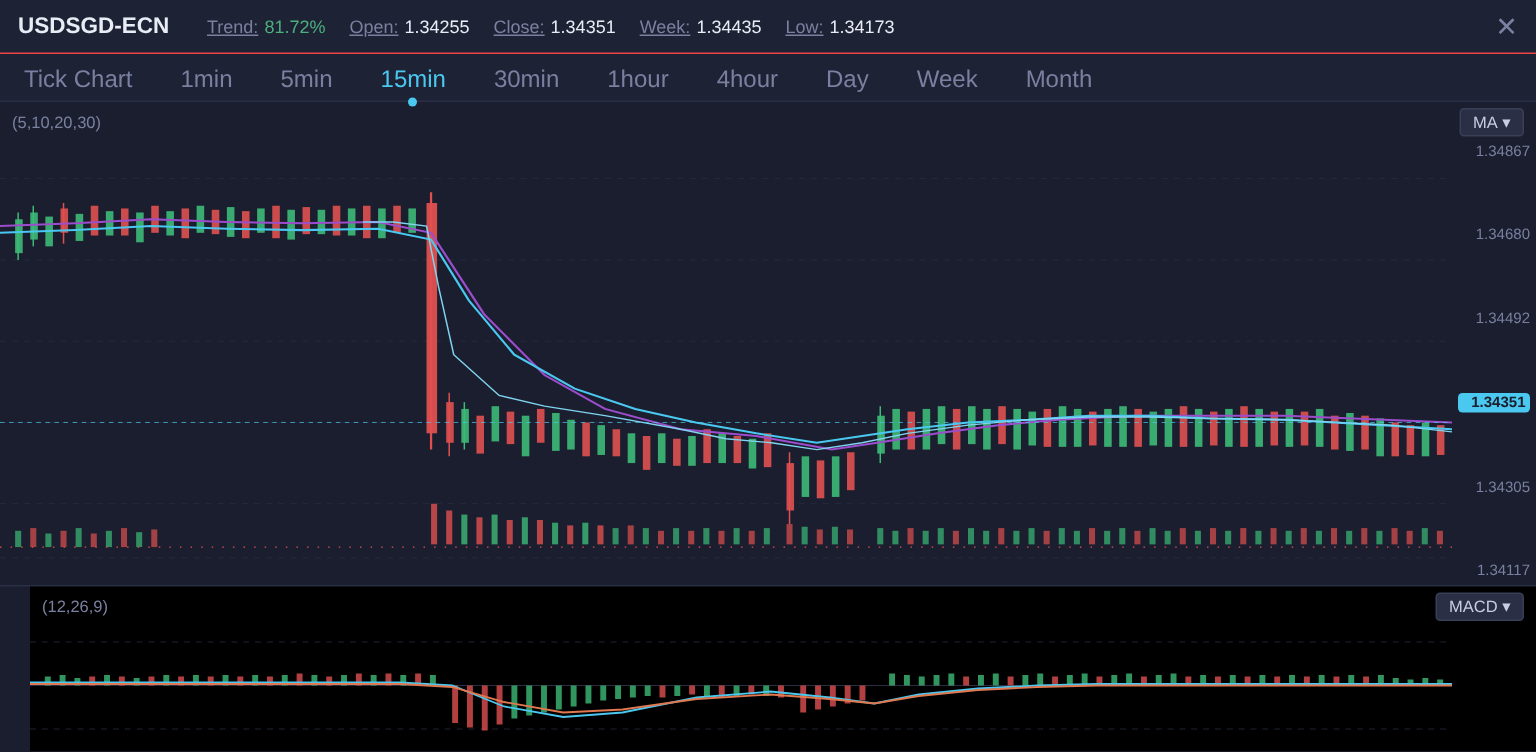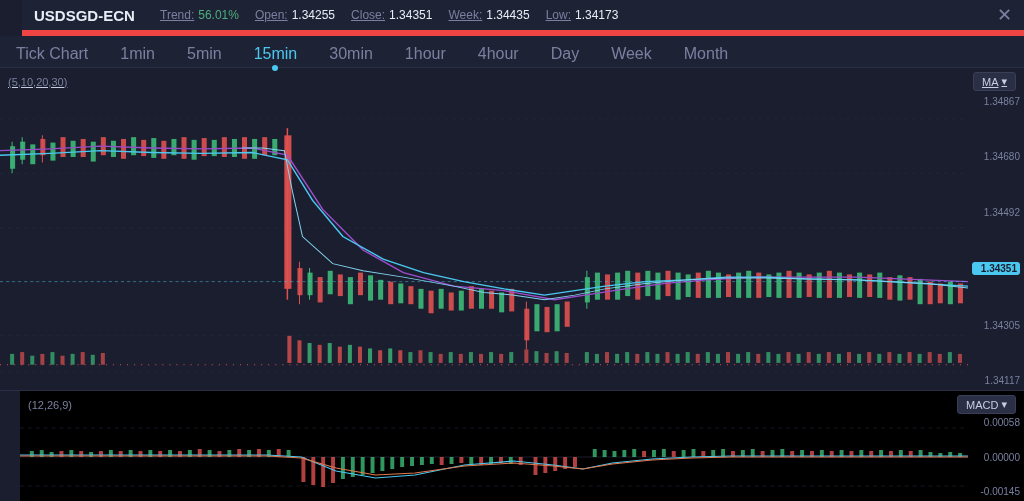--- a/index.html
+++ b/index.html
@@ -12,24 +12,23 @@
       height: 501px;
       overflow: hidden;
     }
 
     
     .header {
       display: flex;
       align-items: center;
       padding: 6px 12px;
       background: #1e2235;
-      border-bottom: 6px solid #ef4444;
+      border-bottom: 1px solid #ef4444;
       height: 36px;
       gap: 16px;
-      margin-left: 22px;
     }
     .symbol {
       font-size: 15px;
       font-weight: bold;
       color: #e8ecf5;
       min-width: 110px;
     }
     .stat-item {
       display: flex;
       align-items: center;
@@ -97,21 +96,20 @@
     .chart-label-row {
       display: flex;
       justify-content: space-between;
       align-items: center;
       padding: 4px 8px;
       position: absolute;
       top: 0;
       left: 0;
       right: 0;
       z-index: 10;
-      text-decoration: underline;
     }
     .ma-params {
       color: #7a80a0;
       font-size: 11px;
     }
     .indicator-btn {
       background: #2a2f45;
       border: 1px solid #3a3f58;
       border-radius: 3px;
       color: #c8cde4;
@@ -198,21 +196,21 @@
       stroke-dasharray: 4 4;
     }
   </style>
 </head>
 <body>
 
 <div class="header">
   <span class="symbol">USDSGD-ECN</span>
   <div class="stat-item">
     <span class="stat-label">Trend:</span>
-    <span class="stat-value positive">56.01%</span>
+    <span class="stat-value positive">81.72%</span>
   </div>
   <div class="stat-item">
     <span class="stat-label">Open:</span>
     <span class="stat-value">1.34255</span>
   </div>
   <div class="stat-item">
     <span class="stat-label">Close:</span>
     <span class="stat-value">1.34351</span>
   </div>
   <div class="stat-item">
@@ -470,25 +468,20 @@
 
   <div class="macd-chart">
     <div class="macd-label-row">
       <span class="ma-params">(12,26,9)</span>
       <button class="indicator-btn">
         <span>MACD</span>
         <span>▾</span>
       </button>
     </div>
 
-    <div class="macd-price-axis">
-      <span class="price-label">0.00058</span>
-      <span class="price-label">0.00000</span>
-      <span class="price-label">-0.00145</span>
-    </div>
 
     <div class="macd-svg-container">
       <svg width="100%" height="100%" viewBox="0 0 960 88" preserveAspectRatio="none">
 
         <line x1="0" y1="15" x2="960" y2="15" class="grid-line"></line>
         <line x1="0" y1="44" x2="960" y2="44" stroke="#3a3f58" stroke-width="0.5"></line>
         <line x1="0" y1="73" x2="960" y2="73" class="grid-line"></line>
 
         <rect x="10" y="38" width="4" height="6" fill="#3dba78" opacity="0.8"></rect>
         <rect x="20" y="37" width="4" height="7" fill="#3dba78" opacity="0.8"></rect>

